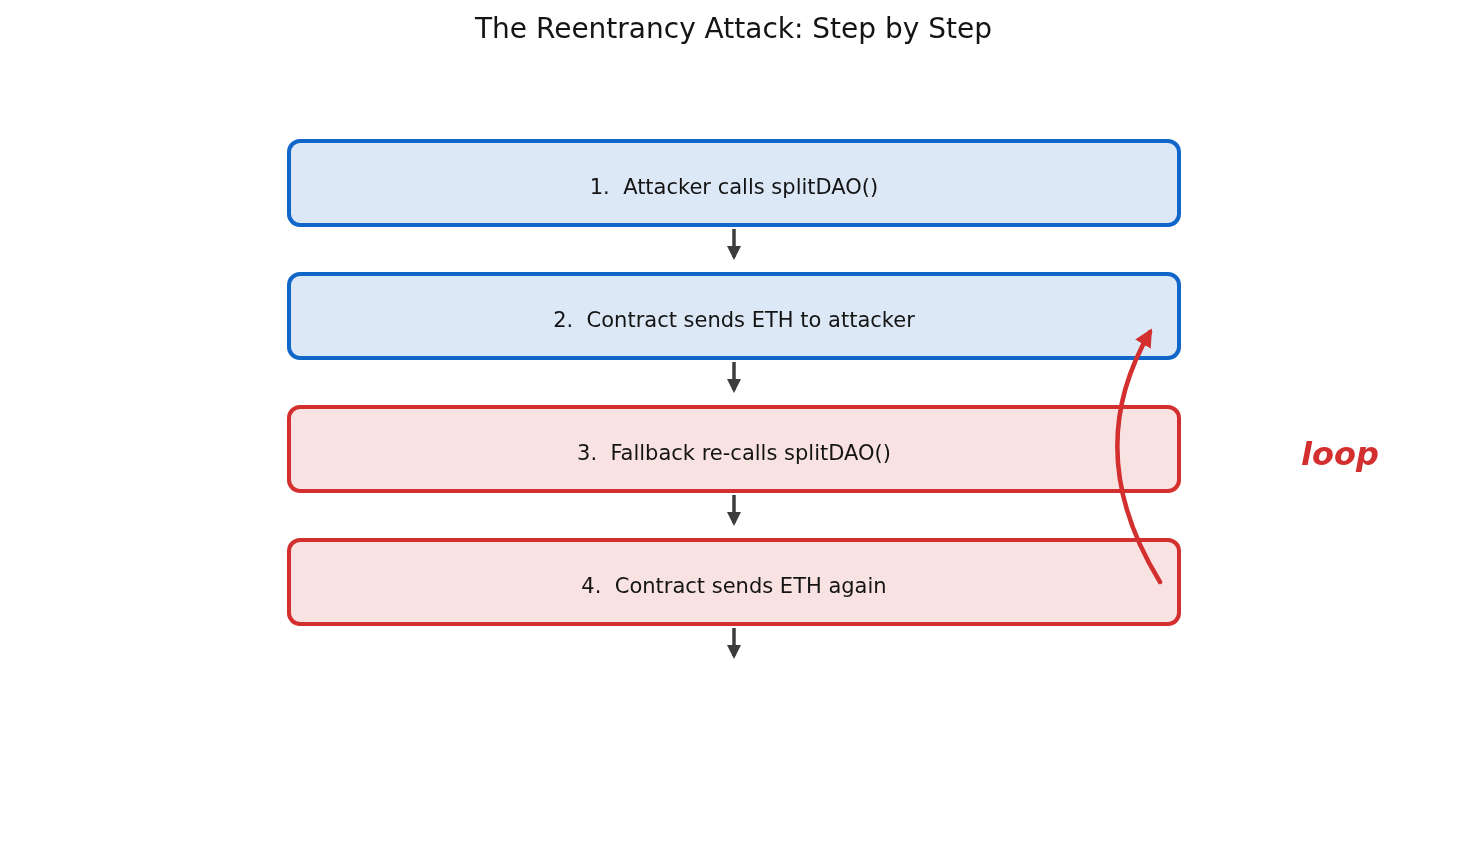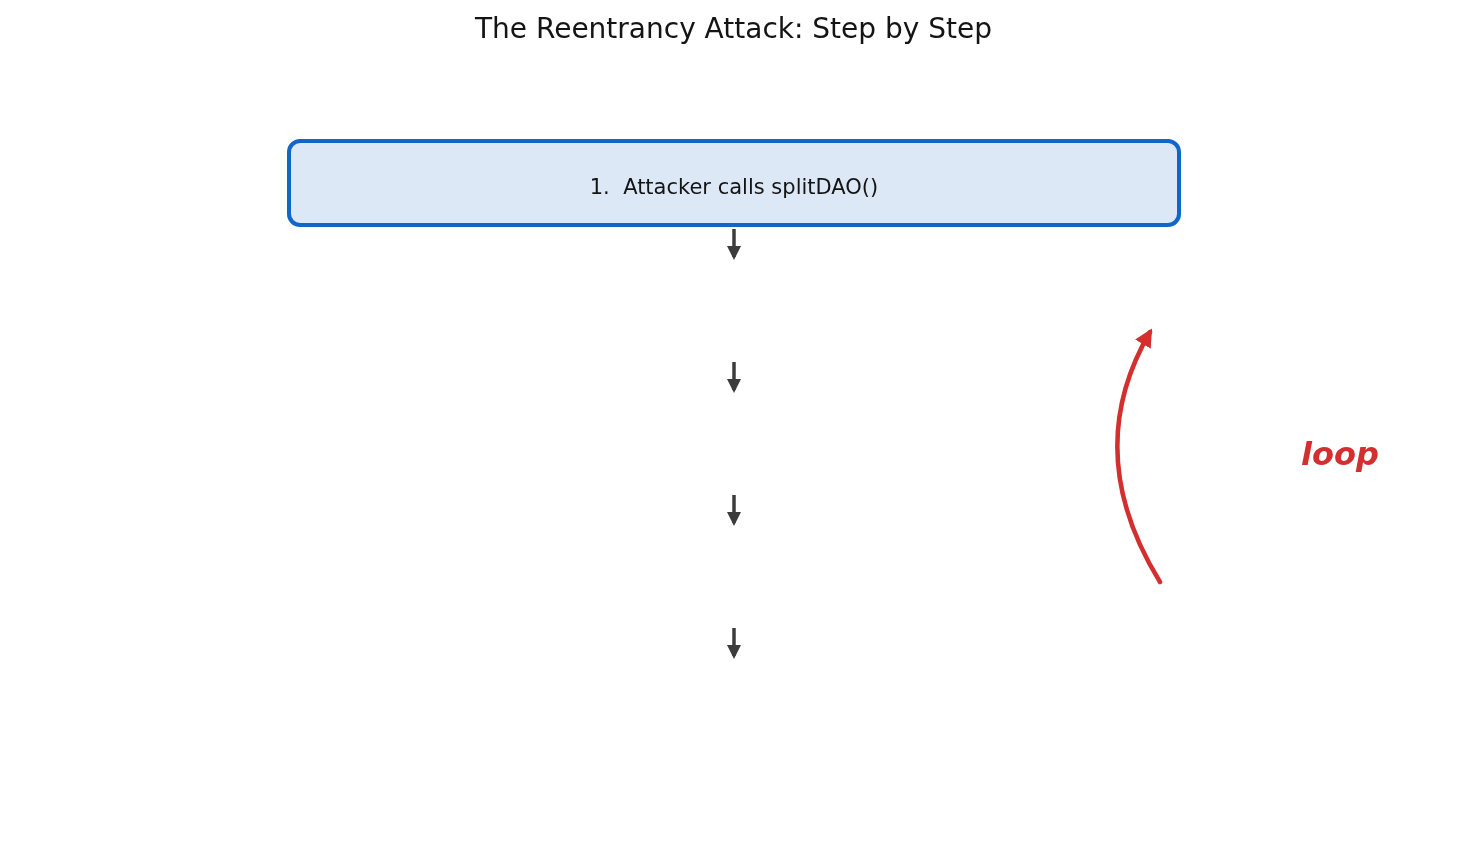--- a/index.html
+++ b/index.html
@@ -92,22 +92,31 @@
 <body>
 
 <div class="canvas">
 
   <h1 class="title">The Reentrancy Attack: Step by Step</h1>
 
   <div class="box blue" style="top:139px">
     <span>1.  Attacker calls splitDAO()</span>
   </div>
 
+  <div class="box blue" style="top:272px">
+    <span>2.  Contract sends ETH to attacker</span>
+  </div>
 
+  <div class="box red" style="top:405px">
+    <span>3.  Fallback re-calls splitDAO()</span>
+  </div>
 
+  <div class="box red" style="top:538px">
+    <span>4.  Contract sends ETH again</span>
+  </div>
 
 
   <div class="loop-label">loop</div>
 
   <svg class="arrow-layer" viewBox="0 0 1467 866" xmlns="http://www.w3.org/2000/svg">
     <defs>
       <marker id="grayHead" markerUnits="userSpaceOnUse" markerWidth="16" markerHeight="16" refX="11" refY="7" orient="auto">
         <path d="M0,0 L14,7 L0,14 Z" fill="#3C3C3C"></path>
       </marker>
       <marker id="redHead" markerUnits="userSpaceOnUse" markerWidth="22" markerHeight="22" refX="14" refY="9" orient="auto">

